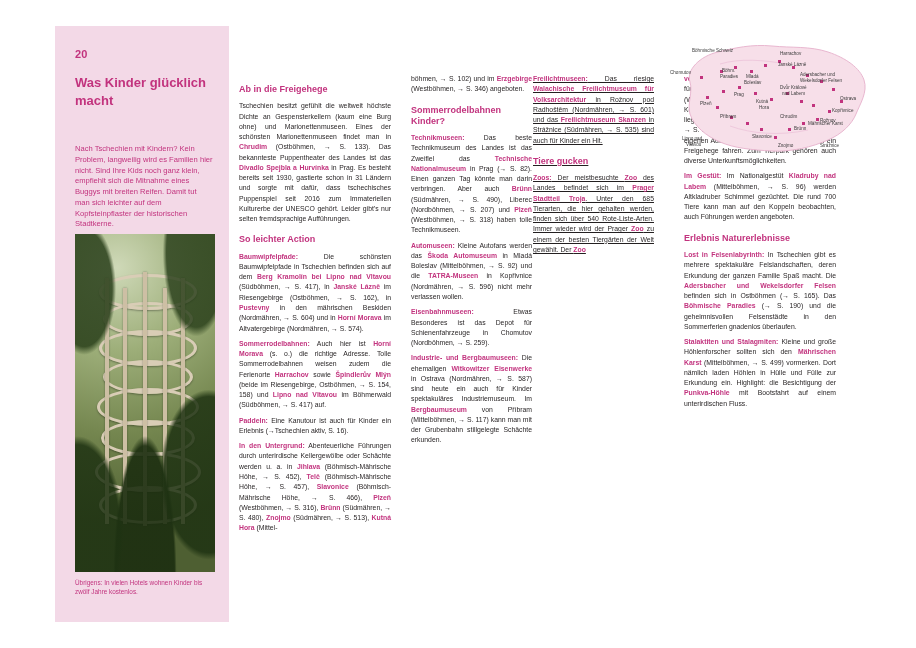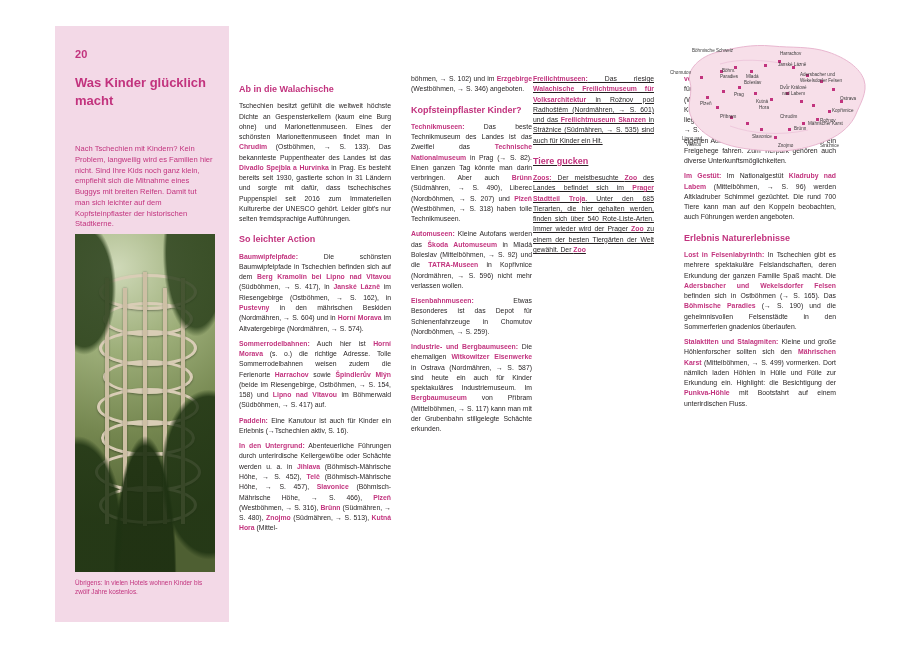--- a/index.html
+++ b/index.html
@@ -118,31 +118,31 @@
       <div class="post" style="left:88px;top:10px;height:246px;"></div>
       <div class="post" style="left:30px;top:20px;height:236px;"></div>
       <div class="post" style="left:70px;top:20px;height:236px;"></div>
     </div>
     <div class="foliage"></div>
   </div>
 
   <div class="caption">Übrigens: In vielen Hotels wohnen Kinder bis zwölf Jahre kostenlos.</div>
 
   <div class="col" id="col1">
-      <div class="h2 sp">Ab in die Walachische</div>
+      <div class="h2 sp">Ab in die Freigehege</div>
       <p>Tschechien besitzt gefühlt die weltweit höchste Dichte an Gespensterkellern (kaum eine Burg ohne) und Marionettenmuseen. Eines der schönsten Marionettenmuseen findet man in <span class="pinkb">Chrudim</span> (Ostböhmen, → S. 133). Das bekannteste Puppentheater des Landes ist das <span class="pinkb">Divadlo Spejbla a Hurvínka</span> in Prag. Es besteht bereits seit 1930, gastierte schon in 31 Ländern und sorgte mit dafür, dass tschechisches Puppenspiel seit 2016 zum Immateriellen Kulturerbe der UNESCO gehört. Leider gibt's nur selten fremdsprachige Aufführungen.</p>
       <div class="h2 sp">So leichter Action</div>
       <p><span class="pinkb">Baumwipfelpfade:</span> Die schönsten Baumwipfelpfade in Tschechien befinden sich auf dem <span class="pinkb">Berg Kramolín bei</span> <span class="pinkb">Lipno nad Vltavou</span> (Südböhmen, → S. 417), in <span class="pinkb">Janské Lázně</span> im Riesengebirge (Ostböhmen, → S. 162), in <span class="pinkb">Pustevny</span> in den mährischen Beskiden (Nordmähren, → S. 604) und in <span class="pinkb">Horní Morava</span> im Altvatergebirge (Nordmähren, → S. 574).</p>
       <p><span class="pinkb">Sommerrodelbahnen:</span> Auch hier ist <span class="pinkb">Horní Morava</span> (s. o.) die richtige Adresse. Tolle Sommerrodelbahnen weisen zudem die Ferienorte <span class="pinkb">Harrachov</span> sowie <span class="pinkb">Špindlerův Mlýn</span> (beide im Riesengebirge, Ostböhmen, → S. 154, 158) und <span class="pinkb">Lipno nad Vltavou</span> im Böhmerwald (Südböhmen, → S. 417) auf.</p>
       <p><span class="pinkb">Paddeln:</span> Eine Kanutour ist auch für Kinder ein Erlebnis (→Tschechien aktiv, S. 16).</p>
       <p><span class="pinkb">In den Untergrund:</span> Abenteuerliche Führungen durch unterirdische Kellergewölbe oder Schächte werden u. a. in <span class="pinkb">Jihlava</span> (Böhmisch-Mährische Höhe, → S. 452), <span class="pinkb">Telč</span> (Böhmisch-Mährische Höhe, → S. 457), <span class="pinkb">Slavonice</span> (Böhmisch-Mährische Höhe, → S. 466), <span class="pinkb">Plzeň</span> (Westböhmen, → S. 316), <span class="pinkb">Brünn</span> (Südmähren, → S. 480), <span class="pinkb">Znojmo</span> (Südmähren, → S. 513), <span class="pinkb">Kutná Hora</span> (Mittel-</p>
     </div>
   <div class="col" id="col2">
       <p>böhmen, → S. 102) und im <span class="pinkb">Erzgebirge</span> (Westböhmen, → S. 346) angeboten.</p>
-      <div class="h2 sp">Kopfsteinpflaster Kinder?</div>
+      <div class="h2 sp">Sommerrodelbahnen Kinder?</div>
       <p><span class="pinkb">Technikmuseen:</span> Das beste Technikmuseum des Landes ist das Zweiflel das <span class="pinkb">Technische Nationalmuseum</span> in Prag (→ S. 82). Einen ganzen Tag könnte man darin verbringen. Aber auch <span class="pinkb">Brünn</span> (Südmähren, → S. 490), Liberec (Nordböhmen, → S. 207) und <span class="pinkb">Plzeň</span> (Westböhmen, → S. 318) haben tolle Technikmuseen.</p>
       <p><span class="pinkb">Automuseen:</span> Kleine Autofans werden das <span class="pinkb">Škoda Automuseum</span> in Mladá Boleslav (Mittelböhmen, → S. 92) und die <span class="pinkb">TATRA-Museen</span> in Kopřivnice (Nordmähren, → S. 596) nicht mehr verlassen wollen.</p>
       <p><span class="pinkb">Eisenbahnmuseen:</span> Etwas Besonderes ist das Depot für Schienenfahrzeuge in Chomutov (Nordböhmen, → S. 259).</p>
       <p><span class="pinkb">Industrie- und Bergbaumuseen:</span> Die ehemaligen <span class="pinkb">Witkowitzer Eisenwerke</span> in Ostrava (Nordmähren, → S. 587) sind heute ein auch für Kinder spektakuläres Industriemuseum. Im <span class="pinkb">Bergbaumuseum</span> von Příbram (Mittelböhmen, → S. 117) kann man mit der Grubenbahn stillgelegte Schächte erkunden.</p>
     </div>
   <div class="col" id="col3">
       <p><span class="pinkb">Freilichtmuseen:</span> Das riesige <span class="pinkb">Walachische Freilichtmuseum für Volksarchitektur</span> in Rožnov pod Radhoštěm (Nordmähren, → S. 601) und das <span class="pinkb">Freilichtmuseum Skanzen</span> in Strážnice (Südmähren, → S. 535) sind auch für Kinder ein Hit.</p>
       <div class="h2 sp">Tiere gucken</div>
       <p><span class="pinkb">Zoos:</span> Der meistbesuchte <span class="pinkb">Zoo</span> des Landes befindet sich im <span class="pinkb">Prager Stadtteil Troja</span>. Unter den 685 Tierarten, die hier gehalten werden, finden sich über 540 Rote-Liste-Arten. Immer wieder wird der Prager <span class="pinkb">Zoo</span> zu einem der besten Tiergärten der Welt gewählt. Der <span class="pinkb">Zoo</span></p>
     </div>

